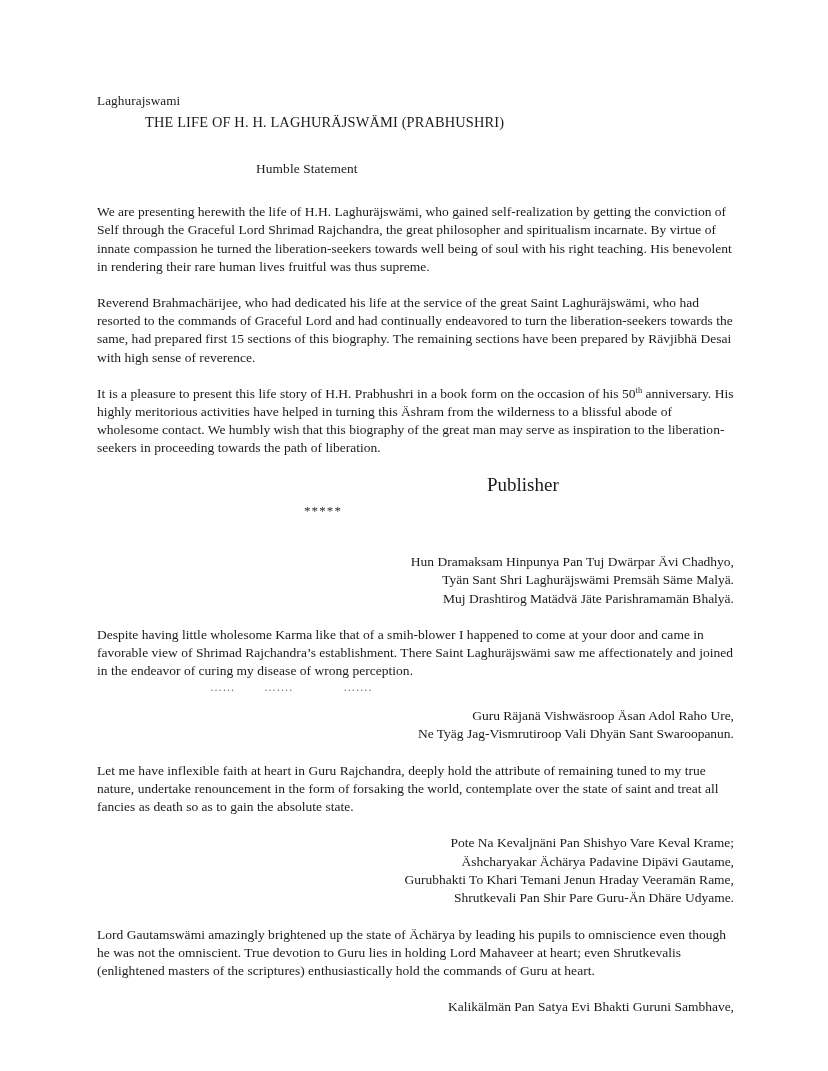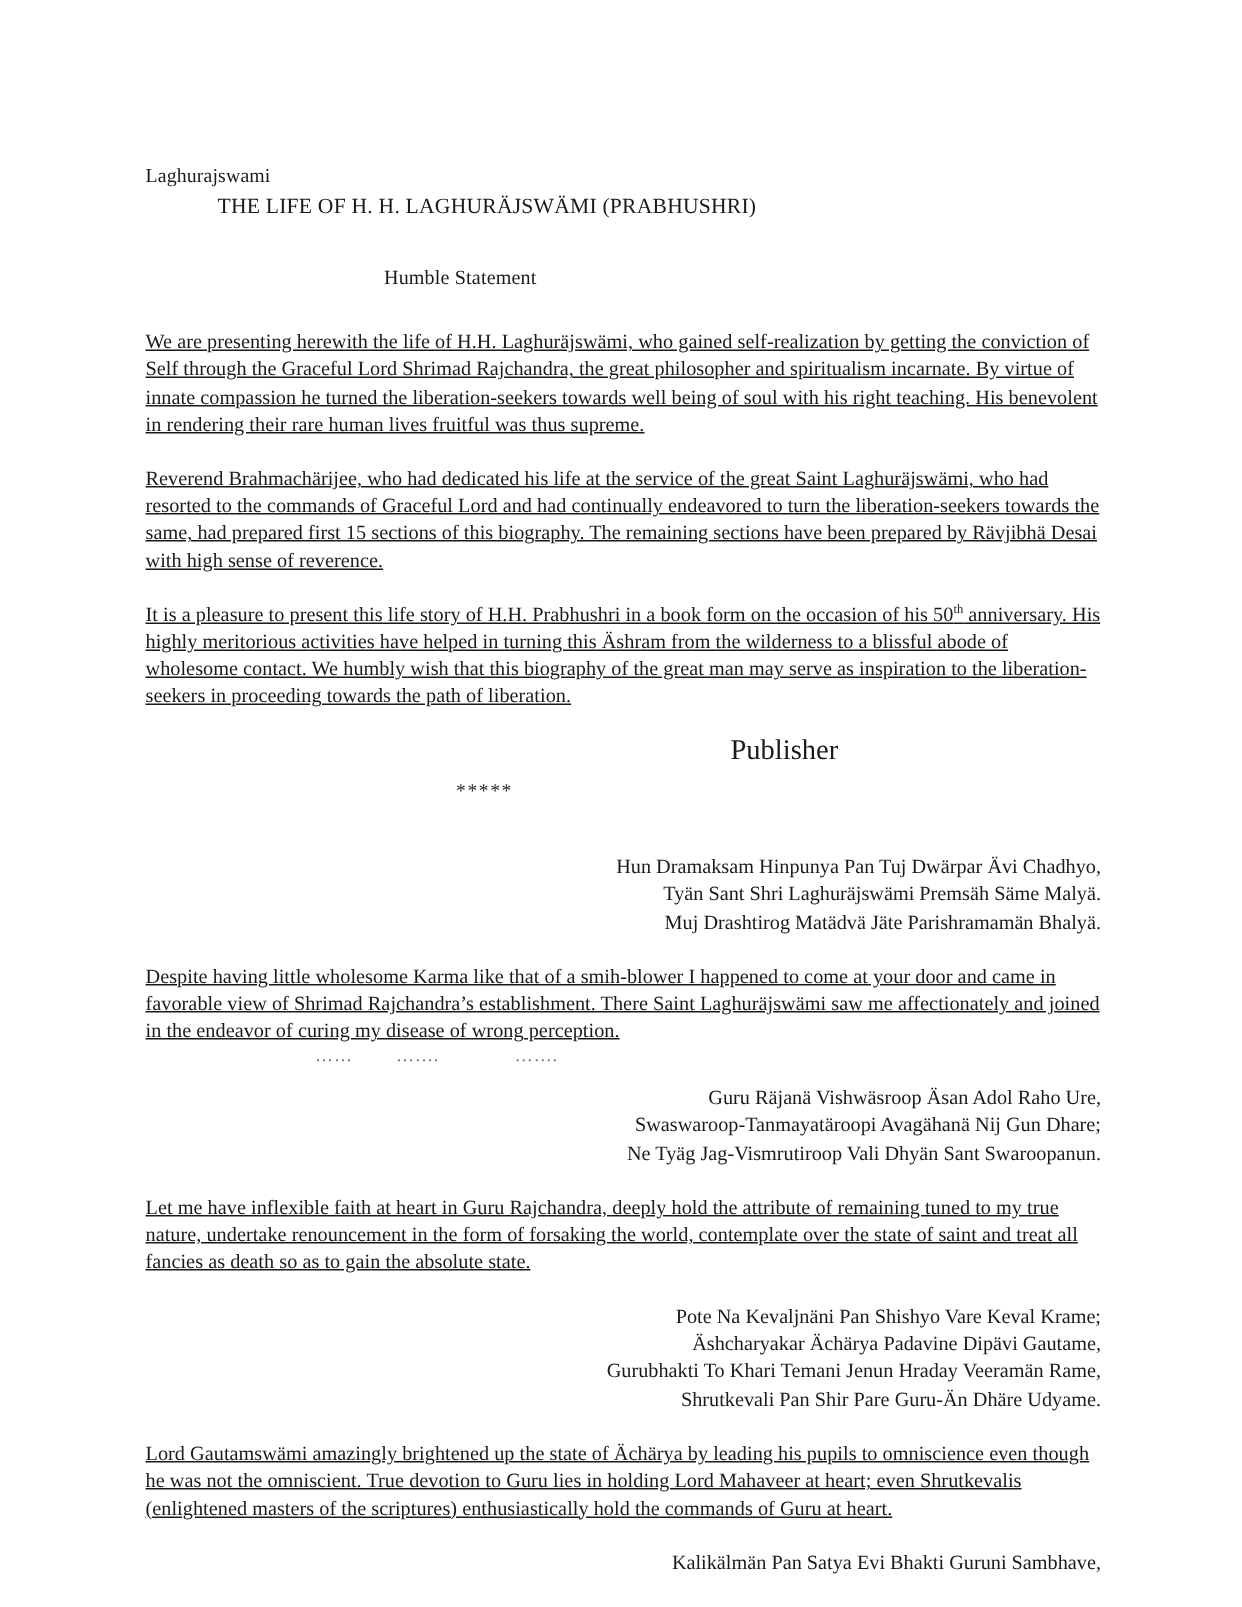--- a/index.html
+++ b/index.html
@@ -26,21 +26,21 @@
     position: absolute;
     left: 97px;
     top: 92px;
     width: 637px;
   }
 
   
   .running-head {
     font-size: 13.2px;
     line-height: 1.42;
-    margin: 16px 0 1px 0;
+    margin: 0 0 1px 0;
     letter-spacing: 0.1px;
   }
   .doc-title {
     font-size: 14.4px;
     line-height: 1.42;
     margin: 0;
     padding-left: 48px;
     letter-spacing: 0.15px;
   }
   .subtitle {
@@ -51,21 +51,20 @@
     letter-spacing: 0.1px;
   }
 
   
   p.para {
     font-size: 13.5px;
     line-height: 18.2px;
     margin: 0;
     text-align: left;
     letter-spacing: 0.02px;
-    text-decoration: underline;
   }
   .gap-lg  { height: 25px; }
   .gap-md  { height: 18px; }
   .gap-sm  { height: 13px; }
   .gap-xs  { height: 9px; }
 
   sup.ordinal {
     font-size: 8.4px;
     vertical-align: super;
     line-height: 0;
@@ -152,21 +151,20 @@
     <div class="gap-md"></div>
 
     <p class="para">Despite having little wholesome Karma like that of a smih-blower I happened to come at your door and came in favorable view of Shrimad Rajchandra’s establishment. There Saint Laghuräjswämi saw me affectionately and joined in the endeavor of curing my disease of wrong perception.</p>
 
     <p class="dot-rule">……        …….              …….</p>
 
     <div class="gap-sm"></div>
 
     <div class="verse">
       <div class="vline">Guru Räjanä Vishwäsroop Äsan Adol Raho Ure,</div>
-      <div class="vline">Swaswaroop-Tanmayatäroopi Avagähanä Nij Gun Dhare;</div>
       <div class="vline">Ne Tyäg Jag-Vismrutiroop Vali Dhyän Sant Swaroopanun.</div>
     </div>
 
     <div class="gap-md"></div>
 
     <p class="para">Let me have inflexible faith at heart in Guru Rajchandra, deeply hold the attribute of remaining tuned to my true nature, undertake renouncement in the form of forsaking the world, contemplate over the state of saint and treat all fancies as death so as to gain the absolute state.</p>
 
     <div class="gap-md"></div>
 
     <div class="verse">

